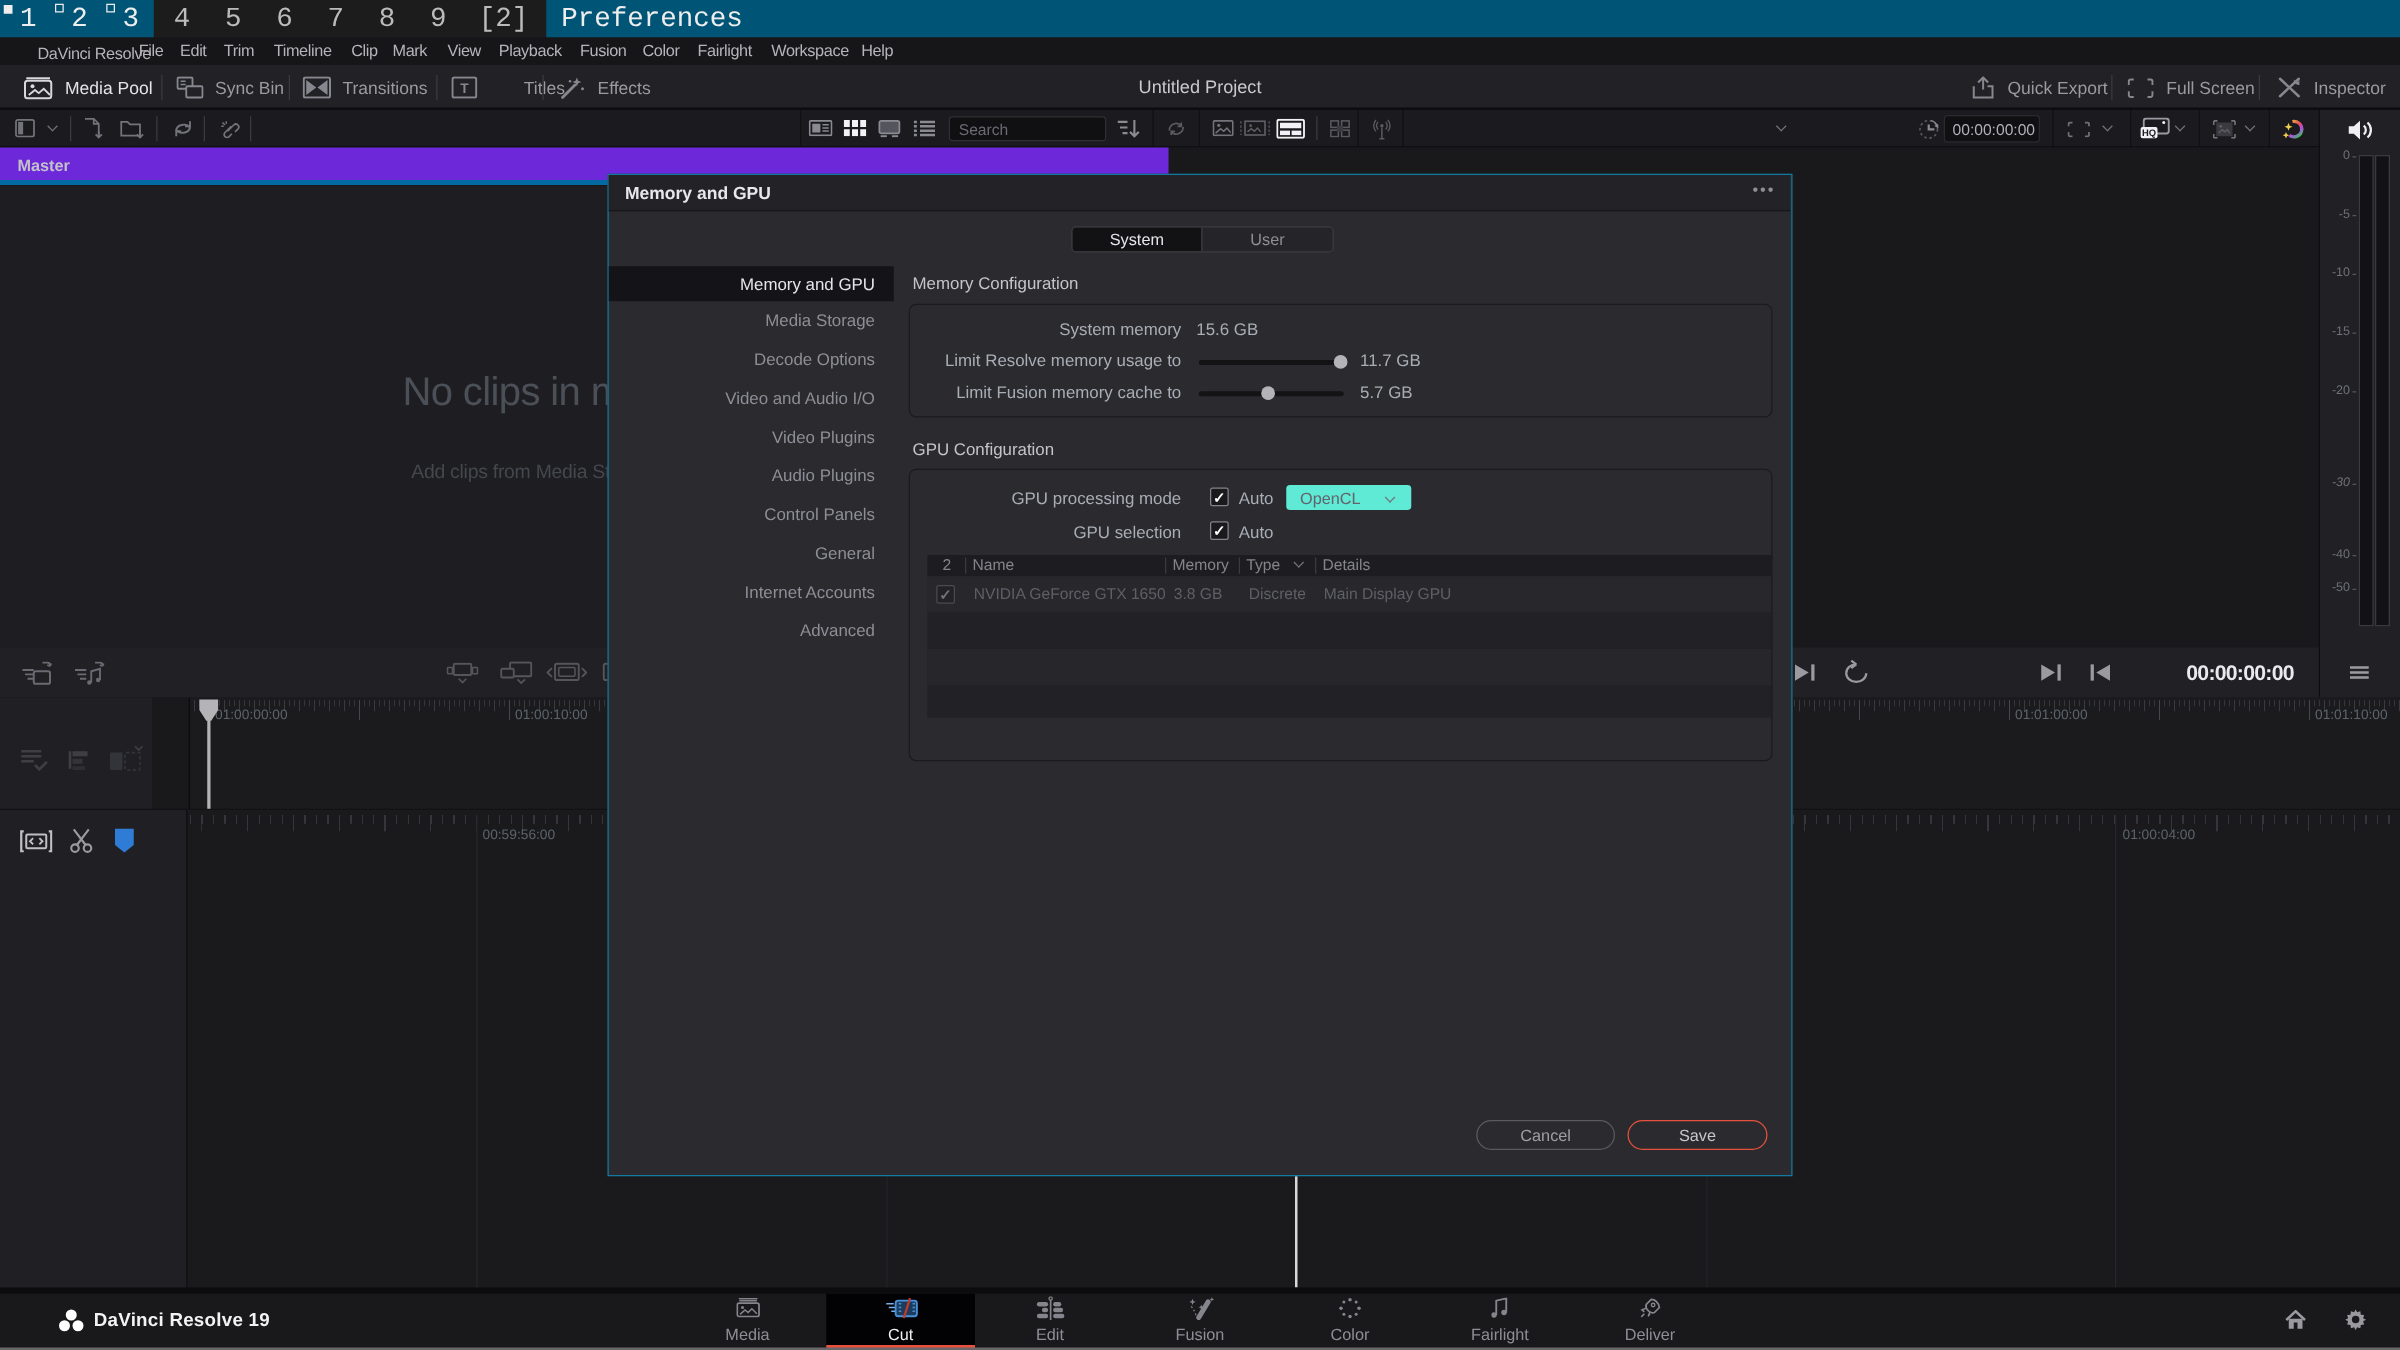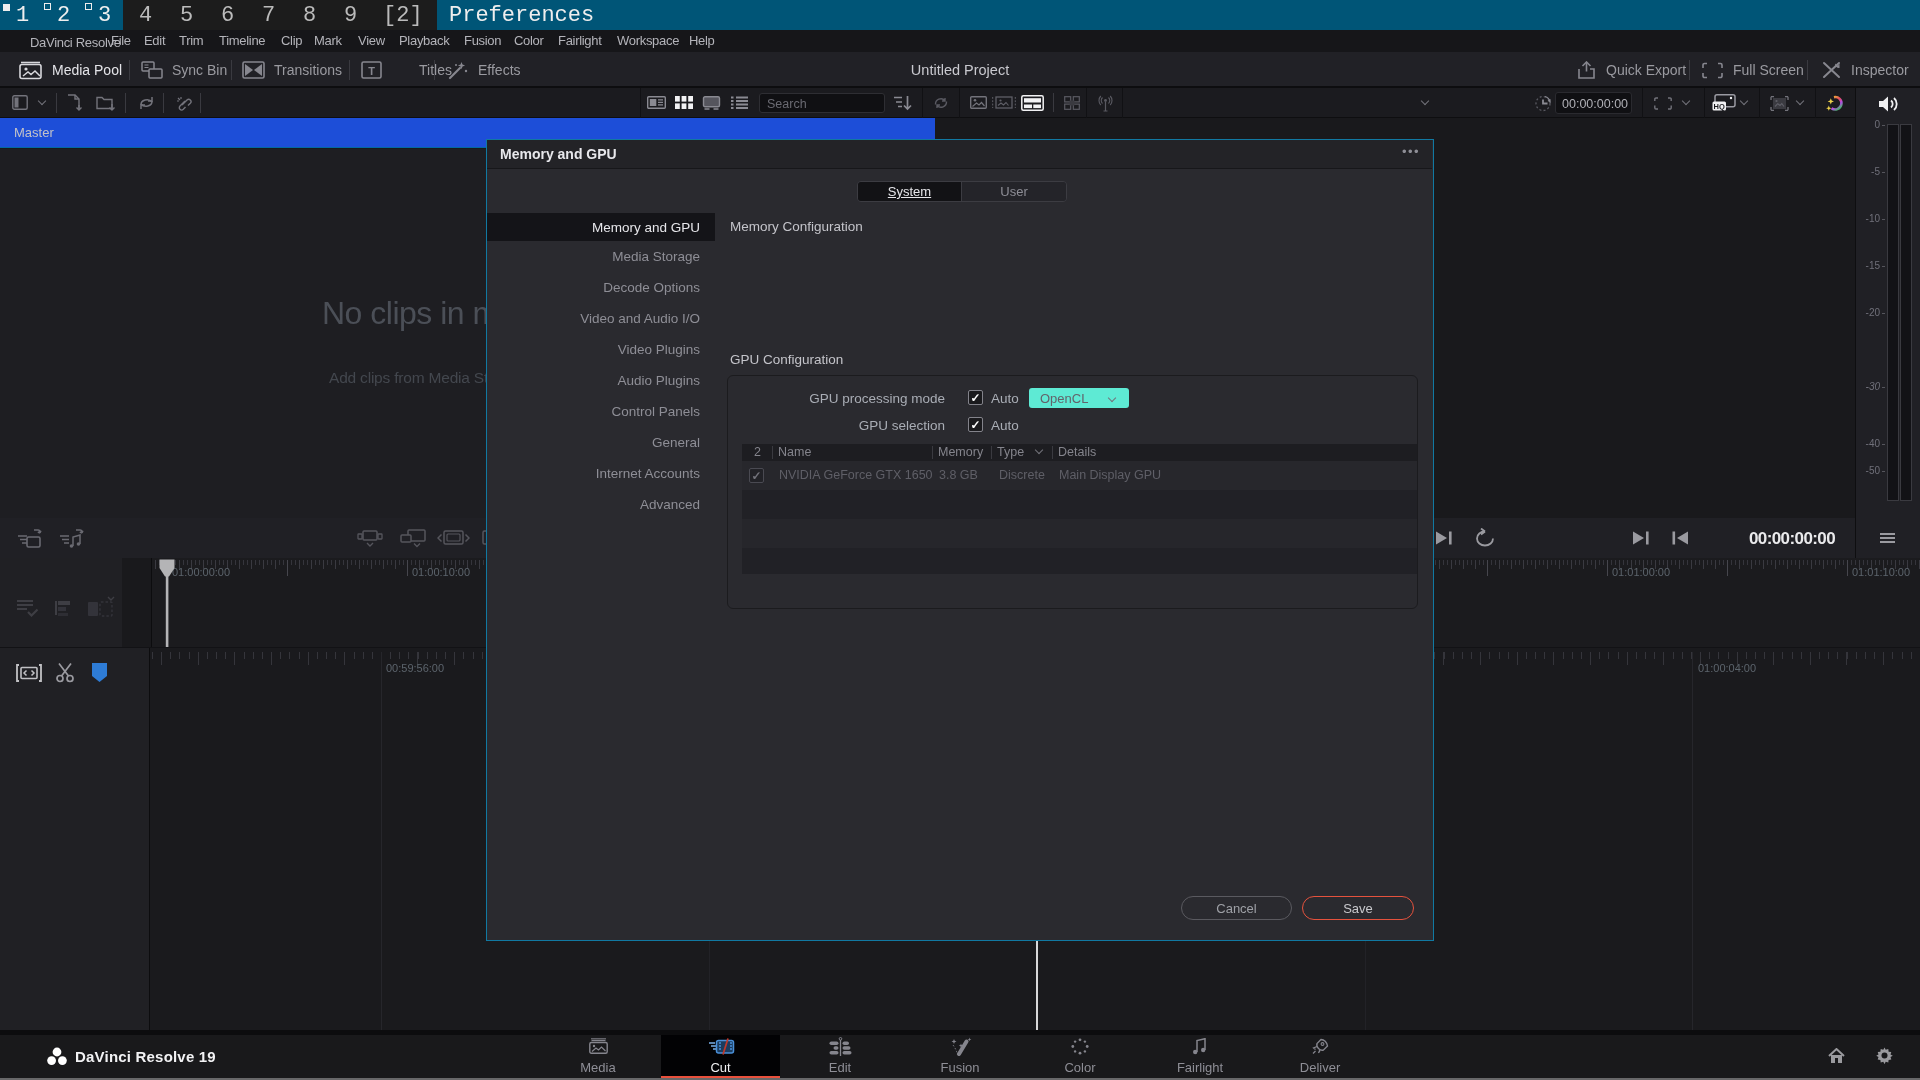--- a/index.html
+++ b/index.html
@@ -316,21 +316,21 @@
               <stop offset="1" stop-color="#3dba5e"></stop>
     </linearGradient>
           </defs>
     <path d="M9 3.2 a6.2 6.2 0 1 1 -2.5 11" fill="none" stroke="url(#rg)" stroke-width="2.6"></path>
     <path d="M5.8 4.2 l0.9 2.3 2.3 0.9 -2.3 0.9 -0.9 2.3 -0.9 -2.3 -2.3 -0.9 2.3 -0.9 z" fill="#ecd04a"></path>
     <path d="M3.8 11.5 l0.75 1.9 1.9 0.75 -1.9 0.75 -0.75 1.9 -0.75 -1.9 -1.9 -0.75 1.9 -0.75 z" fill="#ecd04a"></path>
   </svg>
       </div>
 </div>
 
-<div class="abs" style="left:0;top:118px;width:935px;height:30px;background:#1d4ed8;border-bottom:1px solid #0369a1;">
+<div class="abs" style="left:0;top:118px;width:935px;height:30px;background:#6d28d9;border-bottom:4px solid #0369a1;font-weight:bold;">
   <span class="abs" style="left:14px;top:7px;font-size:13px;color:#c2c2c8;">Master</span>
 </div>
 <div class="abs" style="left:0;top:149px;width:935px;height:369px;background:#1e1e22;">
   <span class="abs" style="left:322px;top:146px;font-size:32px;letter-spacing:-0.5px;color:#4b4f57;">No clips in media pool</span>
   <span class="abs" style="left:329px;top:220px;font-size:15.5px;letter-spacing:-0.2px;color:#43474e;">Add clips from Media Storage.</span>
 </div>
 
 <div class="abs" style="left:935px;top:118px;width:920px;height:400px;background:#19191c;"></div>
 
 <div class="abs" style="left:1855px;top:88px;width:65px;height:470px;background:#202025;border-left:1px solid #0e0e10;" id="meter">
@@ -643,38 +643,50 @@
 </div>
 <div class="abs" style="left:0;top:1078px;width:1920px;height:2px;background:#68686a;"></div>
 
 <div class="abs" style="left:486px;top:139px;width:948px;height:802px;background:#2a2a2f;border:1.5px solid #1179a2;" id="dialog">
   <div class="abs" style="left:0;top:0;width:945px;height:29px;background:#232327;border-bottom:1.5px solid #17171a;">
     <span class="abs" style="left:13px;top:6px;font-size:14px;font-weight:bold;color:#e8e8ec;">Memory and GPU</span>
     <span class="abs" style="left:915px;top:4px;font-size:13px;color:#8e8e96;letter-spacing:1.5px;">•••</span>
   </div>
 
   <div class="abs" style="left:370px;top:41px;width:210px;height:21px;border:1px solid #3c3c42;border-radius:4px;overflow:hidden;display:flex;">
-    <div style="width:104px;height:100%;background:#121215;color:#e6e6ea;font-size:13px;display:flex;align-items:center;justify-content:center;text-decoration:underline;">System</div>
+    <div style="width:104px;height:100%;background:#121215;color:#e6e6ea;font-size:13px;display:flex;align-items:center;justify-content:center;">System</div>
     <div style="width:106px;height:100%;background:#242429;color:#8e8e96;font-size:13px;display:flex;align-items:center;justify-content:center;border-left:1px solid #3c3c42;">User</div>
   </div>
   <div id="sidebar" style="position:absolute;left:0;top:73px;width:228px;font-size:13.5px;">
     <div style="height:28px;background:#141418;color:#e6e6ea;display:flex;align-items:center;justify-content:flex-end;padding-right:15px;">Memory and GPU</div>
     <div class="sbrow">Media Storage</div>
     <div class="sbrow">Decode Options</div>
     <div class="sbrow">Video and Audio I/O</div>
     <div class="sbrow">Video Plugins</div>
     <div class="sbrow">Audio Plugins</div>
     <div class="sbrow">Control Panels</div>
     <div class="sbrow">General</div>
     <div class="sbrow">Internet Accounts</div>
     <div class="sbrow">Advanced</div>
   </div>
   <div id="dlg-content" style="position:absolute;left:0;top:0;width:945px;height:799px;">
     <span class="abs" style="left:243px;top:79px;font-size:13.5px;color:#c4c4ca;">Memory Configuration</span>
 
+    <div class="abs" style="left:240px;top:103px;width:691px;height:91px;border:1.5px solid #1b1b1e;border-radius:6px;">
+      <span class="abs lbl" style="right:472px;top:12px;">System memory</span>
+      <span class="abs lbl" style="left:229px;top:12px;">15.6 GB</span>
+      <span class="abs lbl" style="right:472px;top:37px;">Limit Resolve memory usage to</span>
+      <span class="abs lbl" style="right:472px;top:62px;">Limit Fusion memory cache to</span>
+      <div class="abs track" style="left:231px;top:44px;"></div>
+      <div class="abs knob" style="left:339px;top:40px;"></div>
+      <span class="abs lbl" style="left:360px;top:37px;">11.7 GB</span>
+      <div class="abs track" style="left:231px;top:69px;"></div>
+      <div class="abs knob" style="left:281px;top:65px;"></div>
+      <span class="abs lbl" style="left:360px;top:62px;">5.7 GB</span>
+    </div>
     <span class="abs" style="left:243px;top:212px;font-size:13.5px;color:#c4c4ca;">GPU Configuration</span>
 
     <div class="abs" style="left:240px;top:235px;width:691px;height:234px;border:1.5px solid #1b1b1e;border-radius:6px;">
       <span class="abs lbl" style="right:472px;top:15px;">GPU processing mode</span>
       <div class="abs cbox" style="left:240px;top:14px;">✓</div>
       <span class="abs lbl" style="left:263px;top:15px;">Auto</span>
       <div class="abs" style="left:301px;top:12px;width:100px;height:20px;background:#5eead4;border-radius:3px;">
         <span class="abs" style="left:11px;top:3px;font-size:13px;color:#63636b;">OpenCL</span>
         <div class="chev" style="left:80px;top:7px;"></div>
       </div>

